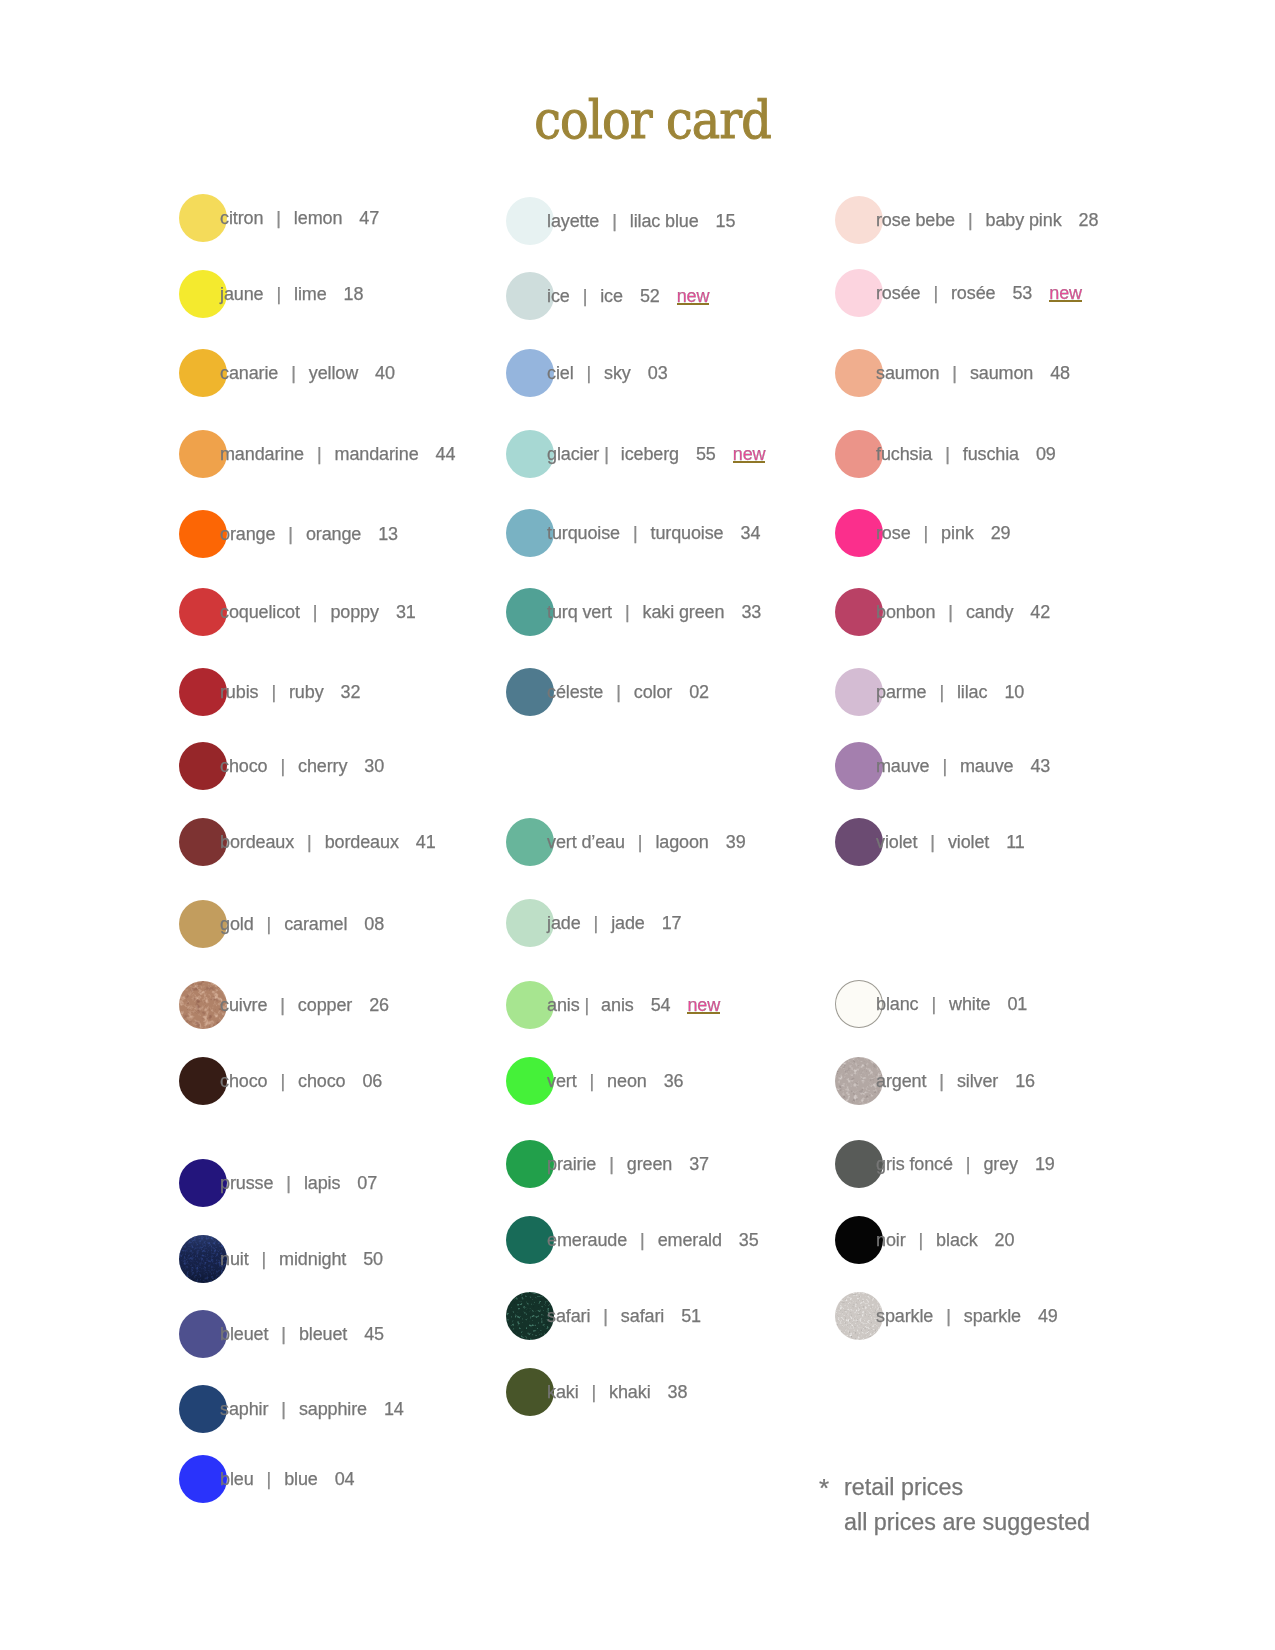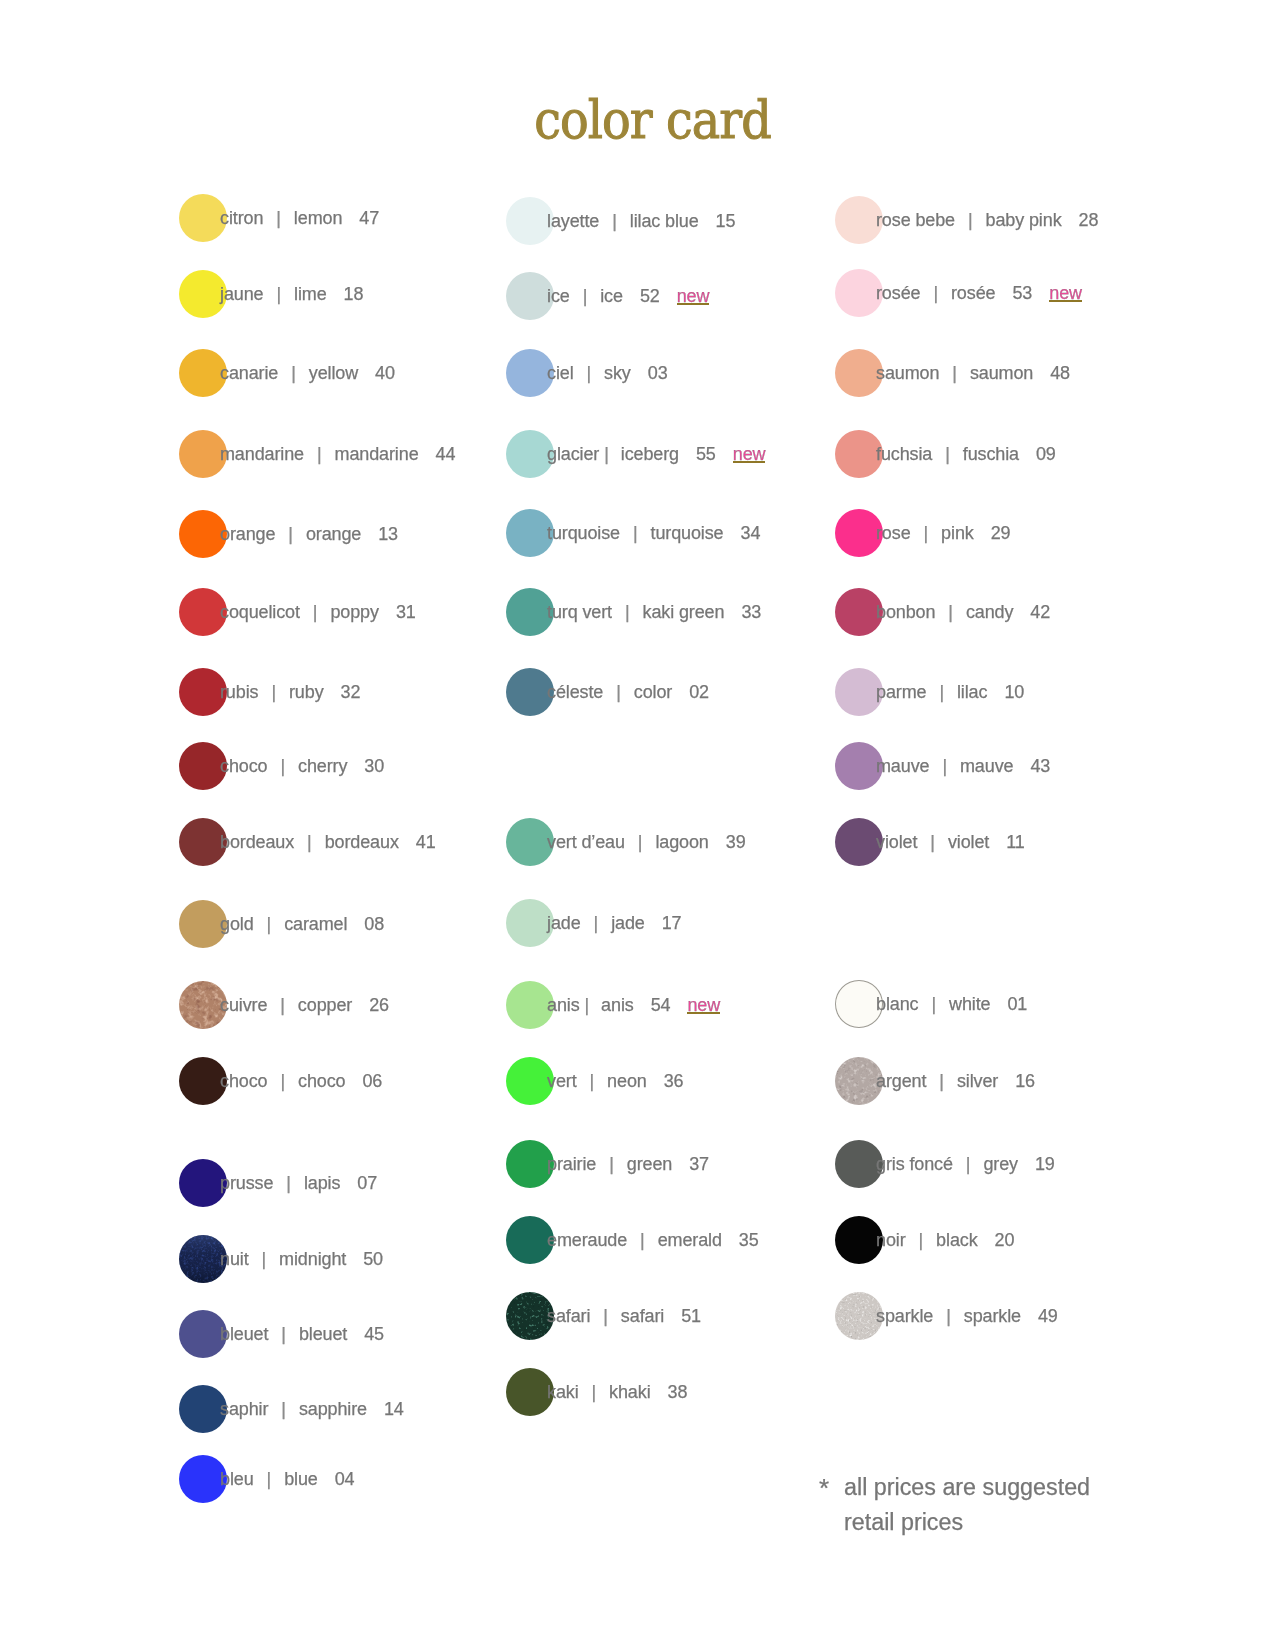--- a/index.html
+++ b/index.html
@@ -547,17 +547,17 @@
             <span class="sep">|</span>
             <span>sparkle</span>
             <span class="code">49</span>
           </div>
         </div>
       </div>
     </div>
   <div id="footnote">
     <span class="star">*</span>
     <div class="lines">
+      <div>retail prices</div>
       <div>all prices are suggested</div>
-      <div>retail prices</div>
     </div>
   </div>
 </div>
 
 </body></html>

